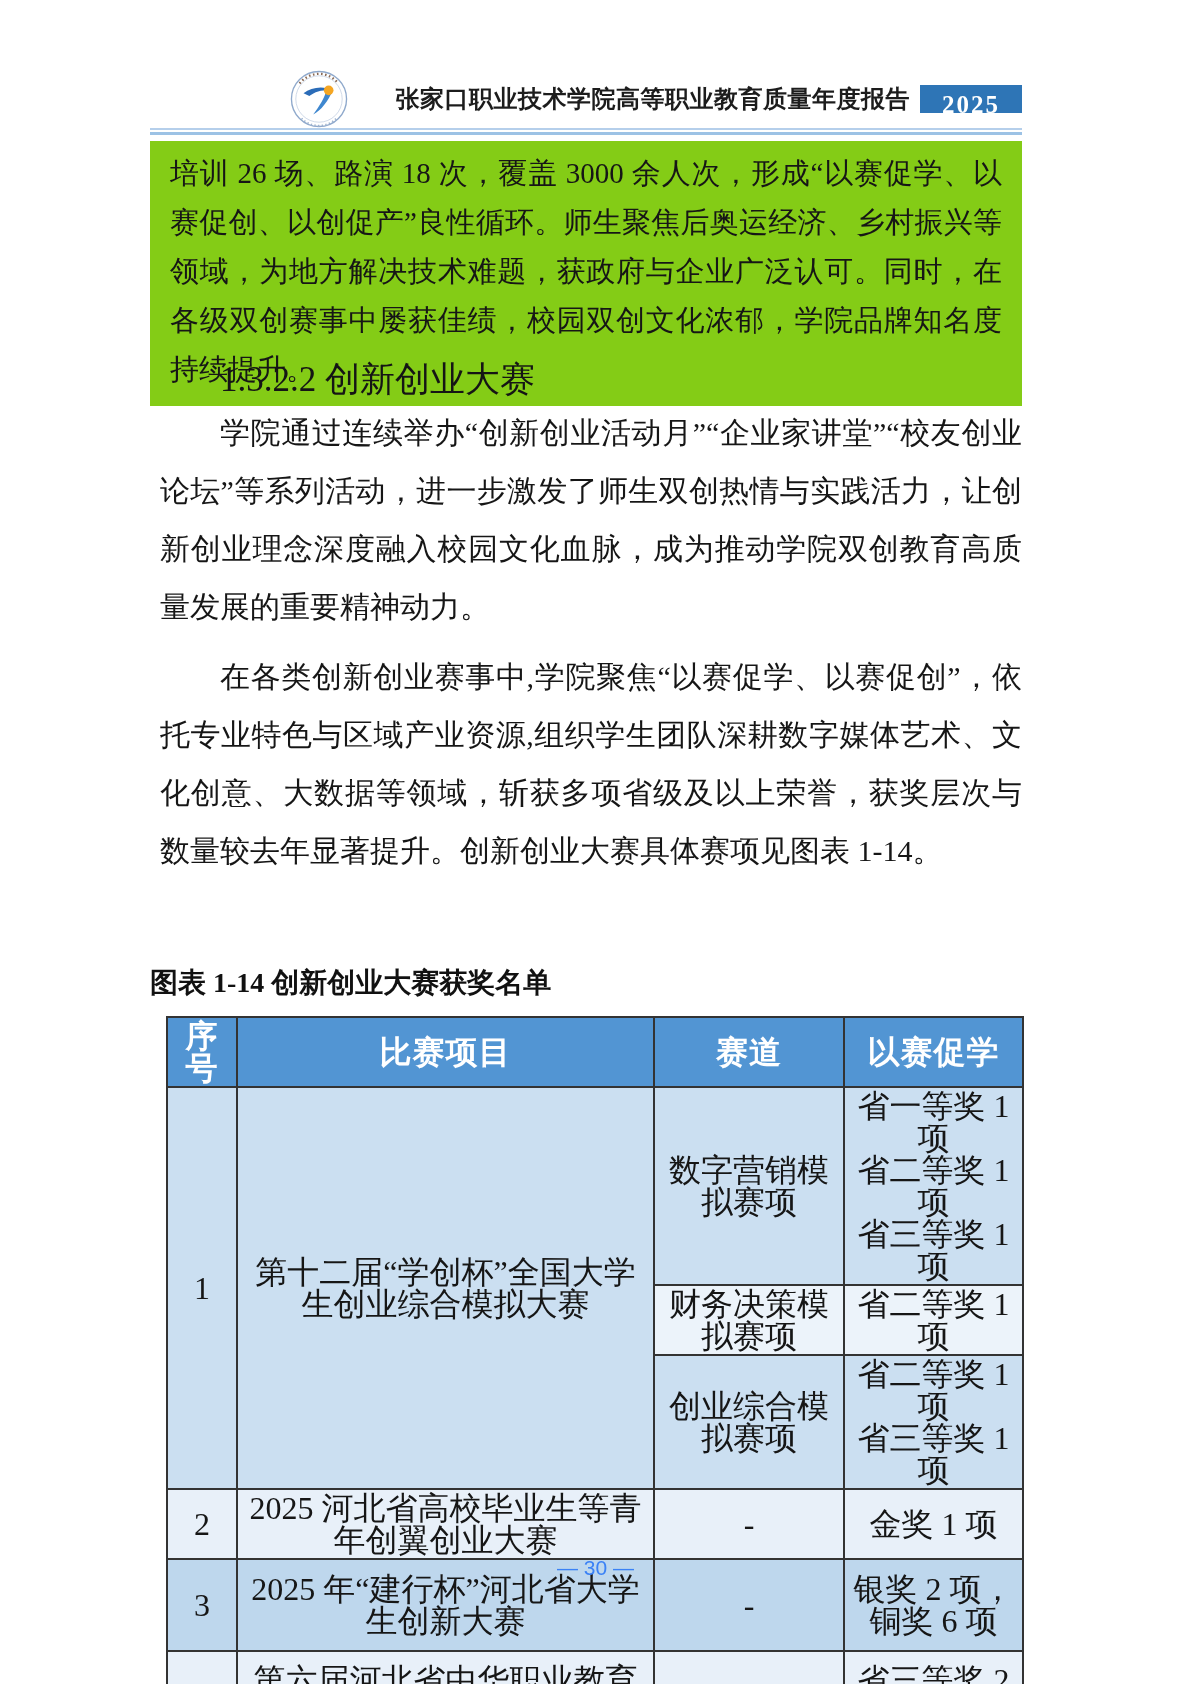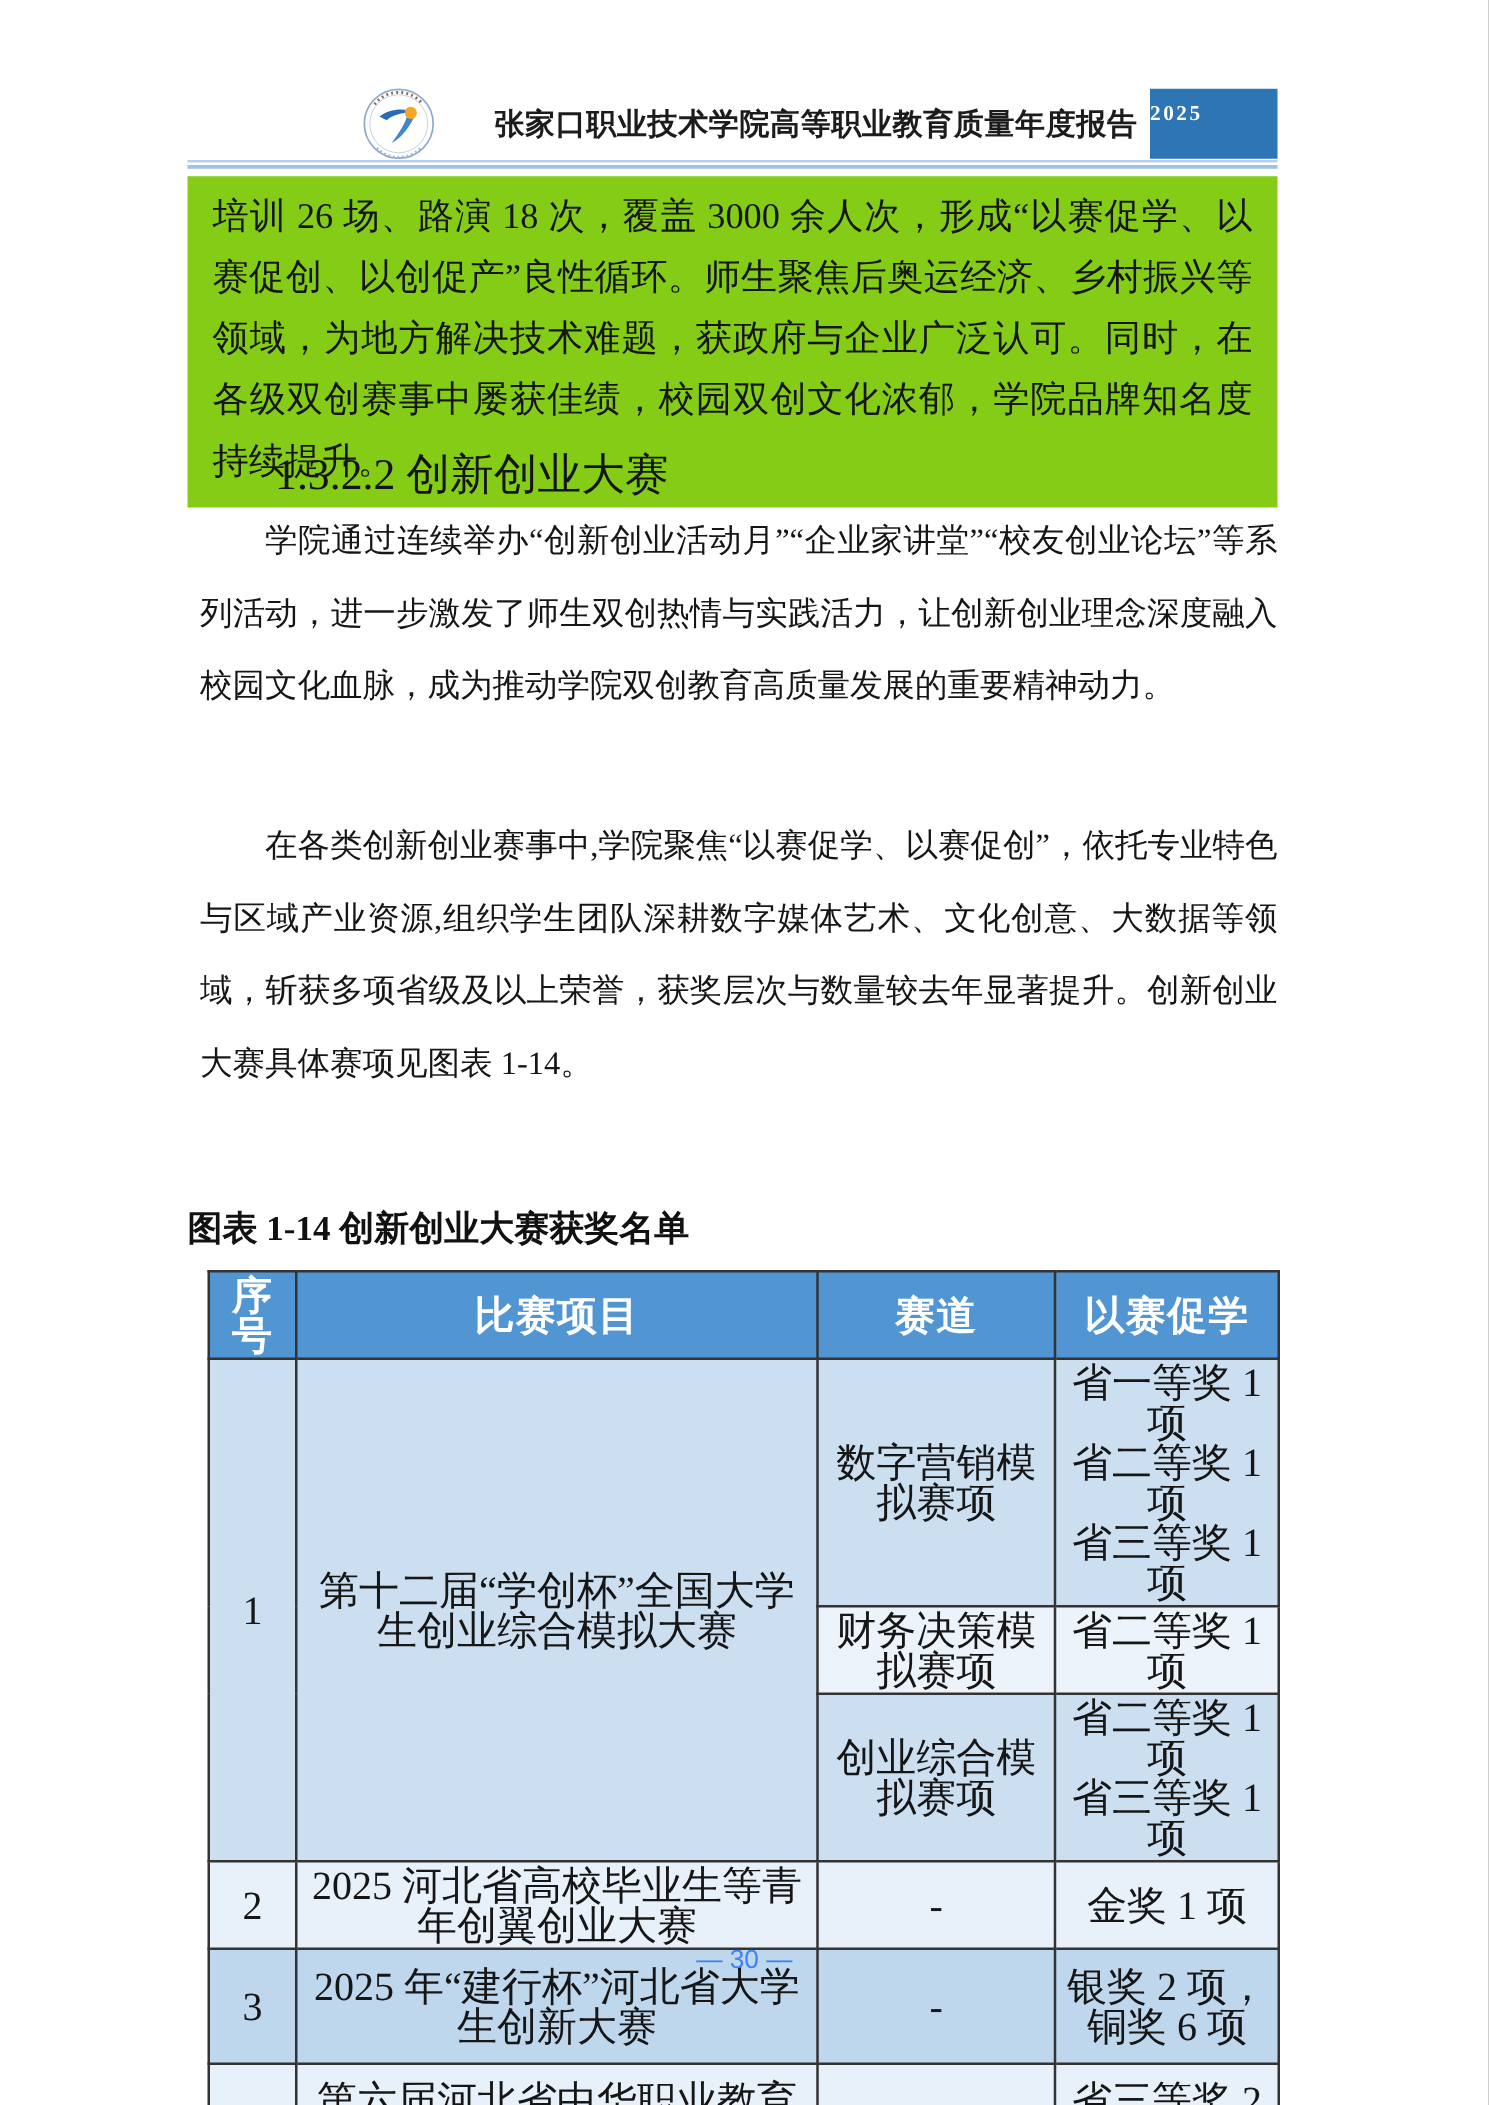--- a/index.html
+++ b/index.html
@@ -14,43 +14,43 @@
     position:absolute;top:70px;left:0;width:1022px;
     display:flex;justify-content:flex-end;align-items:center;gap:10px;
   }
   .logo{width:58px;height:58px;flex:0 0 auto;}
   .hdr-title{
     font-size:24px;font-weight:600;color:#1c1c1c;letter-spacing:0.5px;
     white-space:nowrap;
     margin-left:38px;
   }
   .year-badge{
-    width:102px;height:56px;line-height:40px;
-    background:#2E75B6;color:#ffffff;font-size:17px;font-weight:600;
+    width:102px;height:28px;line-height:40px;text-align:center;
+    background:#2E75B6;color:#ffffff;font-size:25px;font-weight:600;
     letter-spacing:2px;flex:0 0 auto;
   }
   .header-rule{
     position:absolute;top:128px;left:150px;width:872px;height:7px;
     border-top:2px solid #b5cfeb;border-bottom:3px solid #9cc2e5;
     box-sizing:border-box;
   }
   
   .highlight{
     position:absolute;top:141px;left:150px;width:872px;box-sizing:border-box;
     background:#84cc16;padding:8px 20px 12px 20px;
     font-size:29px;line-height:49px;text-align:justify;color:#161616;
   }
   
   .sec-heading{
     position:absolute;top:356px;left:160px;width:862px;
     font-size:35px;padding-left:60px;box-sizing:border-box;
   }
   .body-para{
     position:absolute;left:160px;width:862px;
-    font-size:26px;line-height:58px;text-align:justify;text-indent:2em;
+    font-size:30px;line-height:58px;text-align:justify;text-indent:2em;
     color:#161616;
   }
   .para1{top:404px;}
   .para2{top:648px;}
   
   .tbl-caption{
     position:absolute;top:964px;left:150px;width:872px;text-align:left;
     font-size:28px;font-weight:bold;color:#111;
   }
   .tbl-wrap{position:absolute;top:1016px;left:166px;width:856px;}

